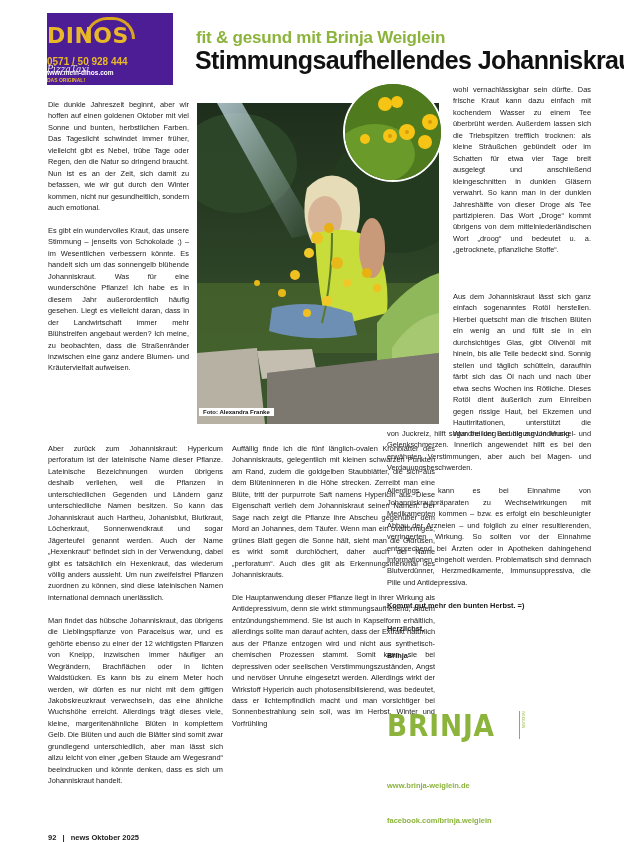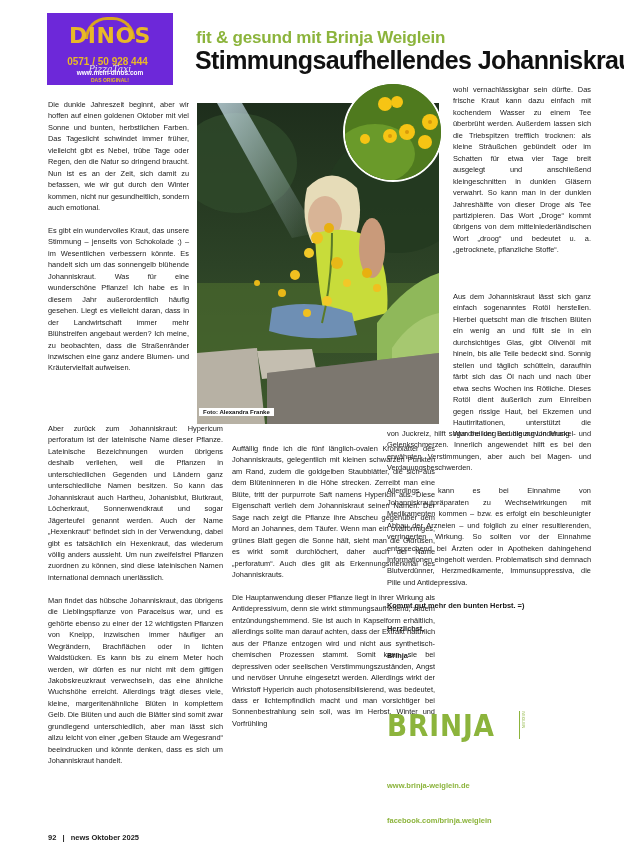--- a/index.html
+++ b/index.html
@@ -1,34 +1,34 @@
 <!DOCTYPE html>
 <html><head>
 <meta charset="utf-8">
 <style>
   * { box-sizing: border-box; margin: 0; padding: 0; }
   html, body { width: 624px; height: 842px; background: #ffffff; overflow: hidden; }
   body { position: relative; font-family: "Liberation Sans", sans-serif; color: #1a1a1a; }
 
-  .ad { position: absolute; left: 47px; top: 13px; width: 126px; height: 72px; background: #6d28d9; text-align: center; }
+  .ad { position: absolute; left: 47px; top: 13px; width: 126px; height: 72px; background: #4c1d95; }
   .ad .logo-arc { position: absolute; left: 38px; top: 4px; width: 50px; height: 22px; border: 3px solid #d9a520; border-bottom: none; border-radius: 50px 50px 0 0; }
   .ad .brand { position: absolute; left: 0; right: 0; top: 12px; font-family: "DejaVu Sans", sans-serif; font-weight: bold; font-size: 22px; letter-spacing: 0.5px; color: #e8b828; line-height: 22px; }
   .ad .sub { position: absolute; left: 0; right: 0; top: 31px; font-family: "DejaVu Serif", serif; font-style: italic; font-size: 9px; color: #e6e6e6; line-height: 10px; margin-top: 20px; }
   .ad .phone { position: absolute; left: 0; right: 5px; top: 41px; font-family: "Liberation Sans", sans-serif; font-weight: bold; font-size: 10px; color: #e8b828; line-height: 15px; }
   .ad .web { position: absolute; left: 0; right: 0; top: 56px; font-size: 6.5px; font-weight: bold; color: #fff; line-height: 8px; }
   .ad .tag { position: absolute; left: 0; right: 0; top: 64px; font-size: 5px; font-weight: bold; color: #e8b828; line-height: 6px; }
 
   .kicker { position: absolute; left: 196px; top: 28px; font-family: "Liberation Sans", sans-serif; font-weight: bold; font-size: 17px; color: #8cb43c; letter-spacing: -0.2px; }
   .headline { position: absolute; left: 195px; top: 46px; font-family: "Liberation Sans", sans-serif; font-weight: bold; font-size: 25px; color: #111; letter-spacing: -0.6px; white-space: nowrap; }
 
   .col { position: absolute; font-family: "Liberation Sans", sans-serif; font-size: 7.4px; line-height: 11.45px; color: #1a1a1a; text-align: justify; hyphens: manual; }
   .col p { margin-bottom: 11.45px; }
   .col p.bold { font-weight: bold; }
   .col1 { left: 48px; top: 99px; width: 141px; }
-  .col1-wide { left: 48px; top: 423px; width: 175px; }
+  .col1-wide { left: 48px; top: 443px; width: 175px; }
   .col2 { left: 232px; top: 443px; width: 203px; }
   .col3-top { left: 453px; top: 84px; width: 138px; }
   .col3-mid { left: 453px; top: 291px; width: 138px; }
   .col3-low { left: 387px; top: 428px; width: 204px; }
 
   .photo { position: absolute; left: 197px; top: 103px; width: 242px; height: 321px; overflow: hidden; background: #23351f; }
   .photo svg { display: block; }
   .inset { position: absolute; left: 343px; top: 82px; width: 100px; height: 100px; border-radius: 50%; border: 2px solid #fff; overflow: hidden; background: #4f7a1e; }
   .credit { position: absolute; left: 199px; top: 408px; background: #fff; padding: 1px 4px; font-size: 6px; font-weight: bold; color: #111; }
 

